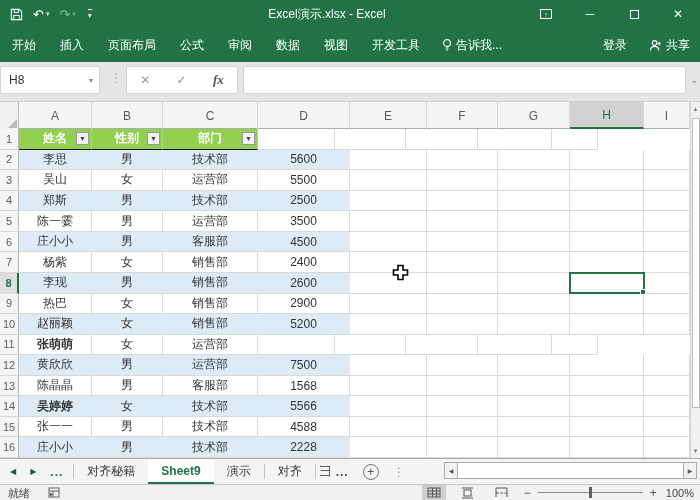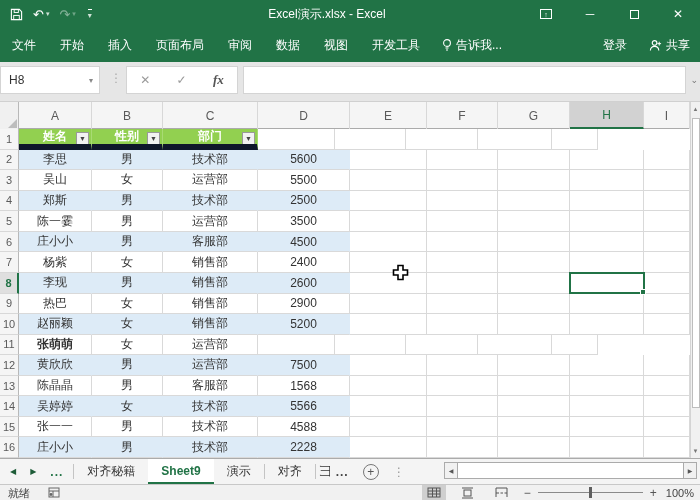--- a/index.html
+++ b/index.html
@@ -42,21 +42,21 @@
   .colheaders{position:absolute;left:0;top:0;height:27px;width:690px;display:flex;background:#F5F5F5;border-bottom:1px solid #ABABAB}
   .ch{height:27px;border-right:1px solid #D8D8D8;display:flex;align-items:center;justify-content:center;font-size:12px;color:#5a5a5a;position:relative}
   .ch.corner{background:#F0F0F0;border-right:1px solid #B8B8B8}
   .ch.sel{background:#D2D2D2;color:#217346;border-bottom:2px solid #217346}
   .corner-tri{position:absolute;right:1px;bottom:1px;width:0;height:0;border-left:9px solid transparent;border-bottom:9px solid #BDBDBD}
   .gridbody{position:absolute;left:0;top:27px;width:690px;height:329px;background:#fff}
   .grow{display:flex;height:20.5625px}
   .rh{width:19px;background:#F5F5F5;border-right:1px solid #B8B8B8;border-bottom:1px solid #D8D8D8;font-size:11px;color:#5a5a5a;display:flex;align-items:center;justify-content:center}
   .rh.sel{background:#DFDFDF;color:#217346;font-weight:bold;border-right:2px solid #217346}
   .cell{border-right:1px solid #D9D9D9;border-bottom:1px solid #D9D9D9;font-size:12px;color:#333;display:flex;align-items:center;justify-content:center;position:relative;overflow:hidden;white-space:nowrap}
-  .cell.th{background:#92D050;color:#fff;font-weight:bold;border-right:1px solid #A8DB73;border-bottom:6px solid #0f172a}
+  .cell.th{background:#92D050;color:#fff;font-weight:bold;border-right:1px solid #A8DB73;border-bottom:1px solid #0f172a}
   .cell.band{background:#DDEBF7;border-right:1px solid #DDEBF7}
   .filterbox{position:absolute;right:2px;top:3px;width:13px;height:13px;background:#F2F2F2;border:1px solid #999;font-size:7px;line-height:11px;text-align:center;color:#444}
 
   
   .sel-overlay{position:absolute;left:569px;top:169.9px;width:76px;height:22.6px;border:2px solid #217346;pointer-events:none}
   .fill-handle{position:absolute;right:-3px;bottom:-3px;width:6px;height:6px;background:#217346;border:1px solid #fff}
 
   
   .vscroll{position:absolute;right:0;top:0;width:10px;height:356px;background:#F1F1F1;border-left:1px solid #D4D4D4;display:flex;flex-direction:column;align-items:center}
   .vscroll .arr{font-size:6px;color:#777;height:14px;line-height:14px}
@@ -132,24 +132,24 @@
           <span class="maxbox"></span>
         </span>
       <span class="wbtn">
           <span>✕</span>
         </span>
     </div>
   </div>
 
   <div class="ribbon">
     <div id="ribbonTabs" style="display:flex;align-items:stretch;height:34px">
-        <div class="rtab">文件</div>
         <div class="rtab">开始</div>
         <div class="rtab">插入</div>
         <div class="rtab">页面布局</div>
+        <div class="rtab">公式</div>
         <div class="rtab">审阅</div>
         <div class="rtab">数据</div>
         <div class="rtab">视图</div>
         <div class="rtab">开发工具</div>
       </div>
     <div class="tellme">
       <svg width="10" height="14" viewBox="0 0 10 14">
           <circle cx="5" cy="5" r="3.4" fill="none" stroke="#fff" stroke-width="1.1"></circle>
           <line x1="3.5" y1="10" x2="6.5" y2="10" stroke="#fff" stroke-width="1.1"></line>
           <line x1="4" y1="12" x2="6" y2="12" stroke="#fff" stroke-width="1.1"></line>
@@ -363,21 +363,21 @@
           <div class="cell" style="width: 95px;">客服部</div>
           <div class="cell" style="width: 92px;">1568</div>
           <div class="cell" style="width: 77px;"></div>
           <div class="cell" style="width: 71px;"></div>
           <div class="cell" style="width: 72px;"></div>
           <div class="cell" style="width: 74px;"></div>
           <div class="cell" style="width: 46px;"></div>
         </div>
         <div class="grow">
           <div class="rh">14</div>
-          <div class="cell band" style="width: 73px;">吴婷婷</div>
+          <div class="cell band" style="width: 73px; font-weight: bold;">吴婷婷</div>
           <div class="cell band" style="width: 71px;">女</div>
           <div class="cell band" style="width: 95px;">技术部</div>
           <div class="cell band" style="width: 92px;">5566</div>
           <div class="cell" style="width: 77px;"></div>
           <div class="cell" style="width: 71px;"></div>
           <div class="cell" style="width: 72px;"></div>
           <div class="cell" style="width: 74px;"></div>
           <div class="cell" style="width: 46px;"></div>
         </div>
         <div class="grow">

